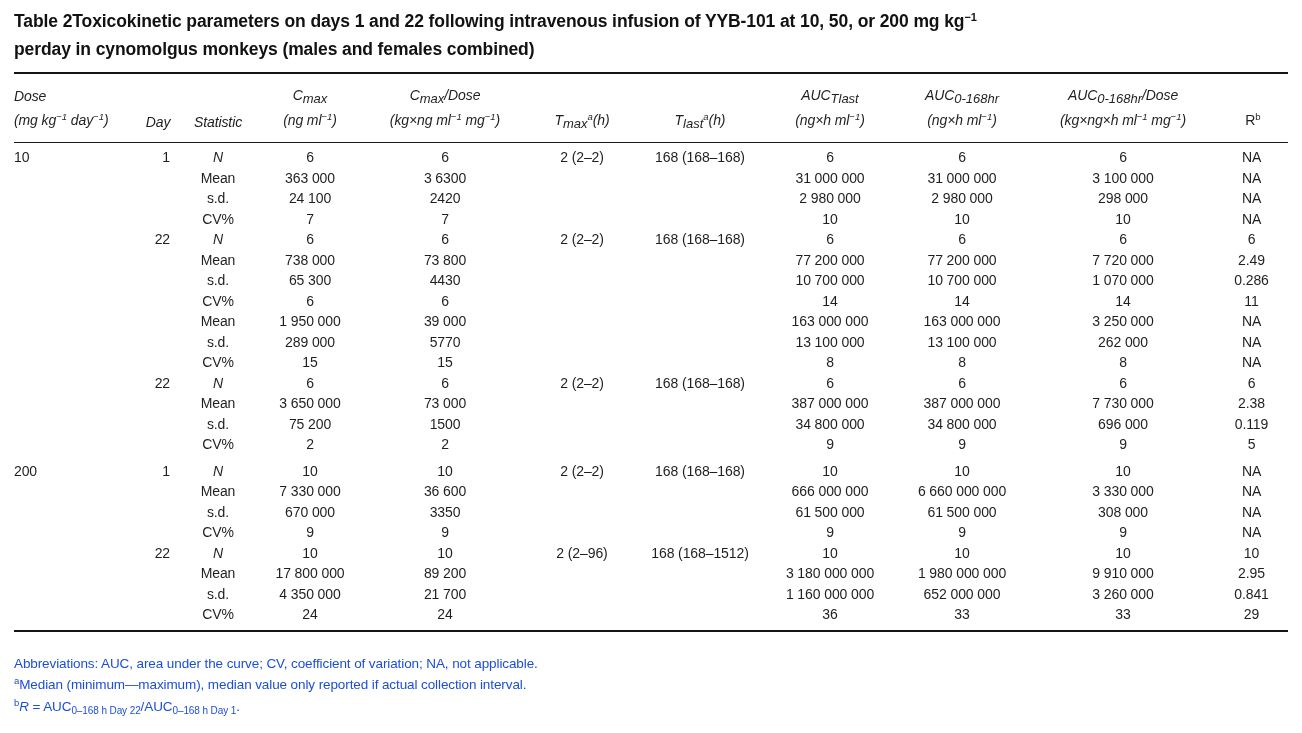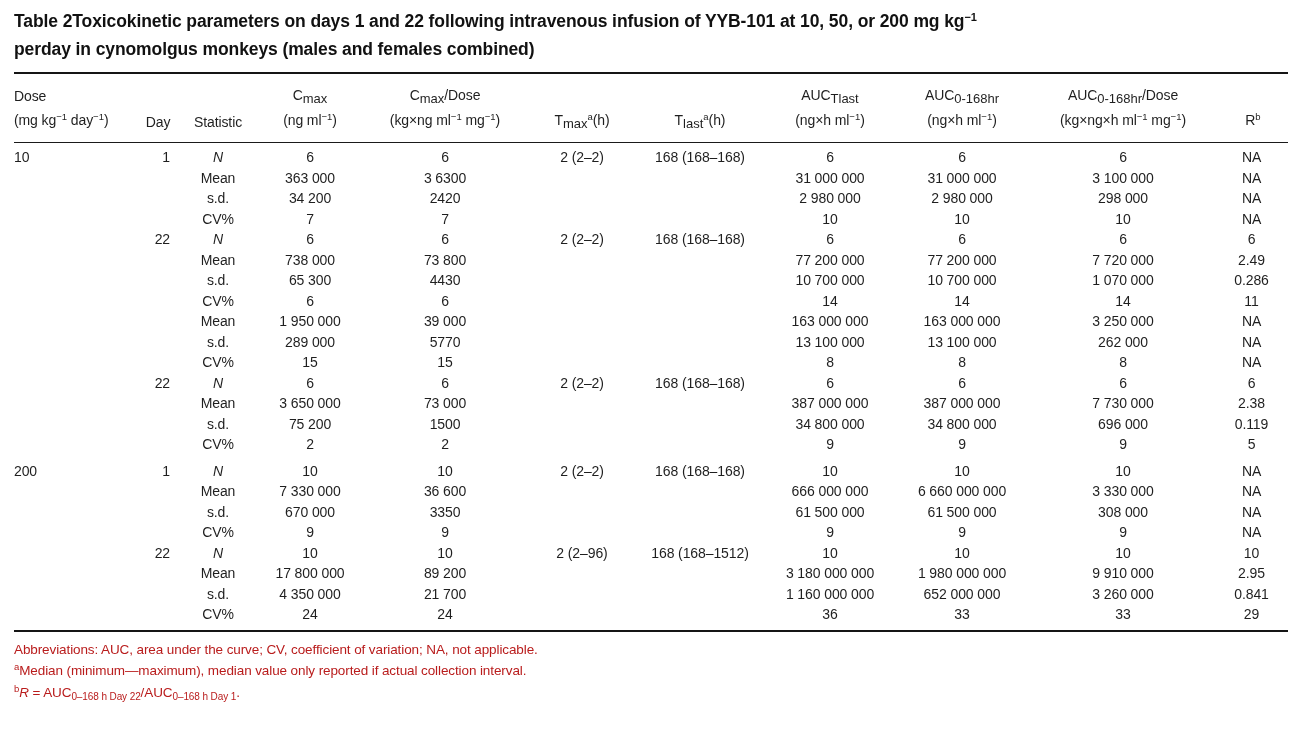--- a/index.html
+++ b/index.html
@@ -14,40 +14,40 @@
     letter-spacing:-0.1px; color:#111; margin:0 0 10px 0;
   }
   .title .tlabel { }
   .tsup { font-size:11px; position:relative; top:-6px; }
 
   table.tk {
     width:1274px; table-layout:fixed; border-collapse:collapse;
     border-top:2.5px solid #151515; border-bottom:2.5px solid #151515;
     font-size:14px; letter-spacing:-0.1px;
   }
-  th { font-weight:normal; padding:0; color:#1f1f1f; }
+  th { font-weight:normal; font-style:italic; padding:0; color:#1f1f1f; }
   thead tr.names th { padding-top:11px; vertical-align:bottom; line-height:20px; }
   thead tr.units th { padding:3px 0 9px 0; line-height:22px; border-bottom:1.2px solid #1a1a1a; vertical-align:bottom; }
   td { padding:0; line-height:20.5px; height:20.5px; white-space:nowrap; overflow:visible; }
   .al { text-align:left; }
   .c  { text-align:center; }
   td:nth-child(1) { text-align:left; }
   td:nth-child(2) { text-align:right; padding-right:8px; }
   td:nth-child(n+3) { text-align:center; }
   td:nth-child(11) { padding-right:3px; }
   th:nth-child(11) { padding-right:3px; }
   tr.group-start td { padding-top:6px; }
   tbody tr:first-child td { padding-top:4px; }
   tbody tr.last-row td { padding-bottom:5px; }
   .it { font-style:italic; }
   .roman { font-style:normal; }
   .su { font-size:9.5px; position:relative; top:-5px; letter-spacing:0; }
   .sb { font-size:13px; position:relative; top:3px; letter-spacing:0; }
 
-  .footnotes { margin-top:7px; font-size:13.5px; line-height:21px; letter-spacing:-0.1px; color:#b91c1c; }
+  .footnotes { margin-top:21px; font-size:13.5px; line-height:21px; letter-spacing:-0.1px; color:#1d4ed8; }
   .footnotes .fsup { font-size:9.5px; position:relative; top:-5px; }
   .footnotes .fsub { font-size:10px; position:relative; top:3px; }
 </style>
 </head>
 <body>
 
 <div class="page">
 
   <div class="title">
     <div><span class="tlabel">Table 2</span><span>Toxicokinetic parameters on days 1 and 22 following intravenous infusion of YYB-101 at 10, 50, or 200 mg kg</span><span class="tsup">−1</span></div>
@@ -120,21 +120,21 @@
           <td></td>
           <td>31 000 000</td>
           <td>31 000 000</td>
           <td>3 100 000</td>
           <td>NA</td>
         </tr>
         <tr>
           <td></td>
           <td></td>
           <td>s.d.</td>
-          <td>34 200</td>
+          <td>24 100</td>
           <td>2420</td>
           <td></td>
           <td></td>
           <td>2 980 000</td>
           <td>2 980 000</td>
           <td>298 000</td>
           <td>NA</td>
         </tr>
         <tr>
           <td></td>

